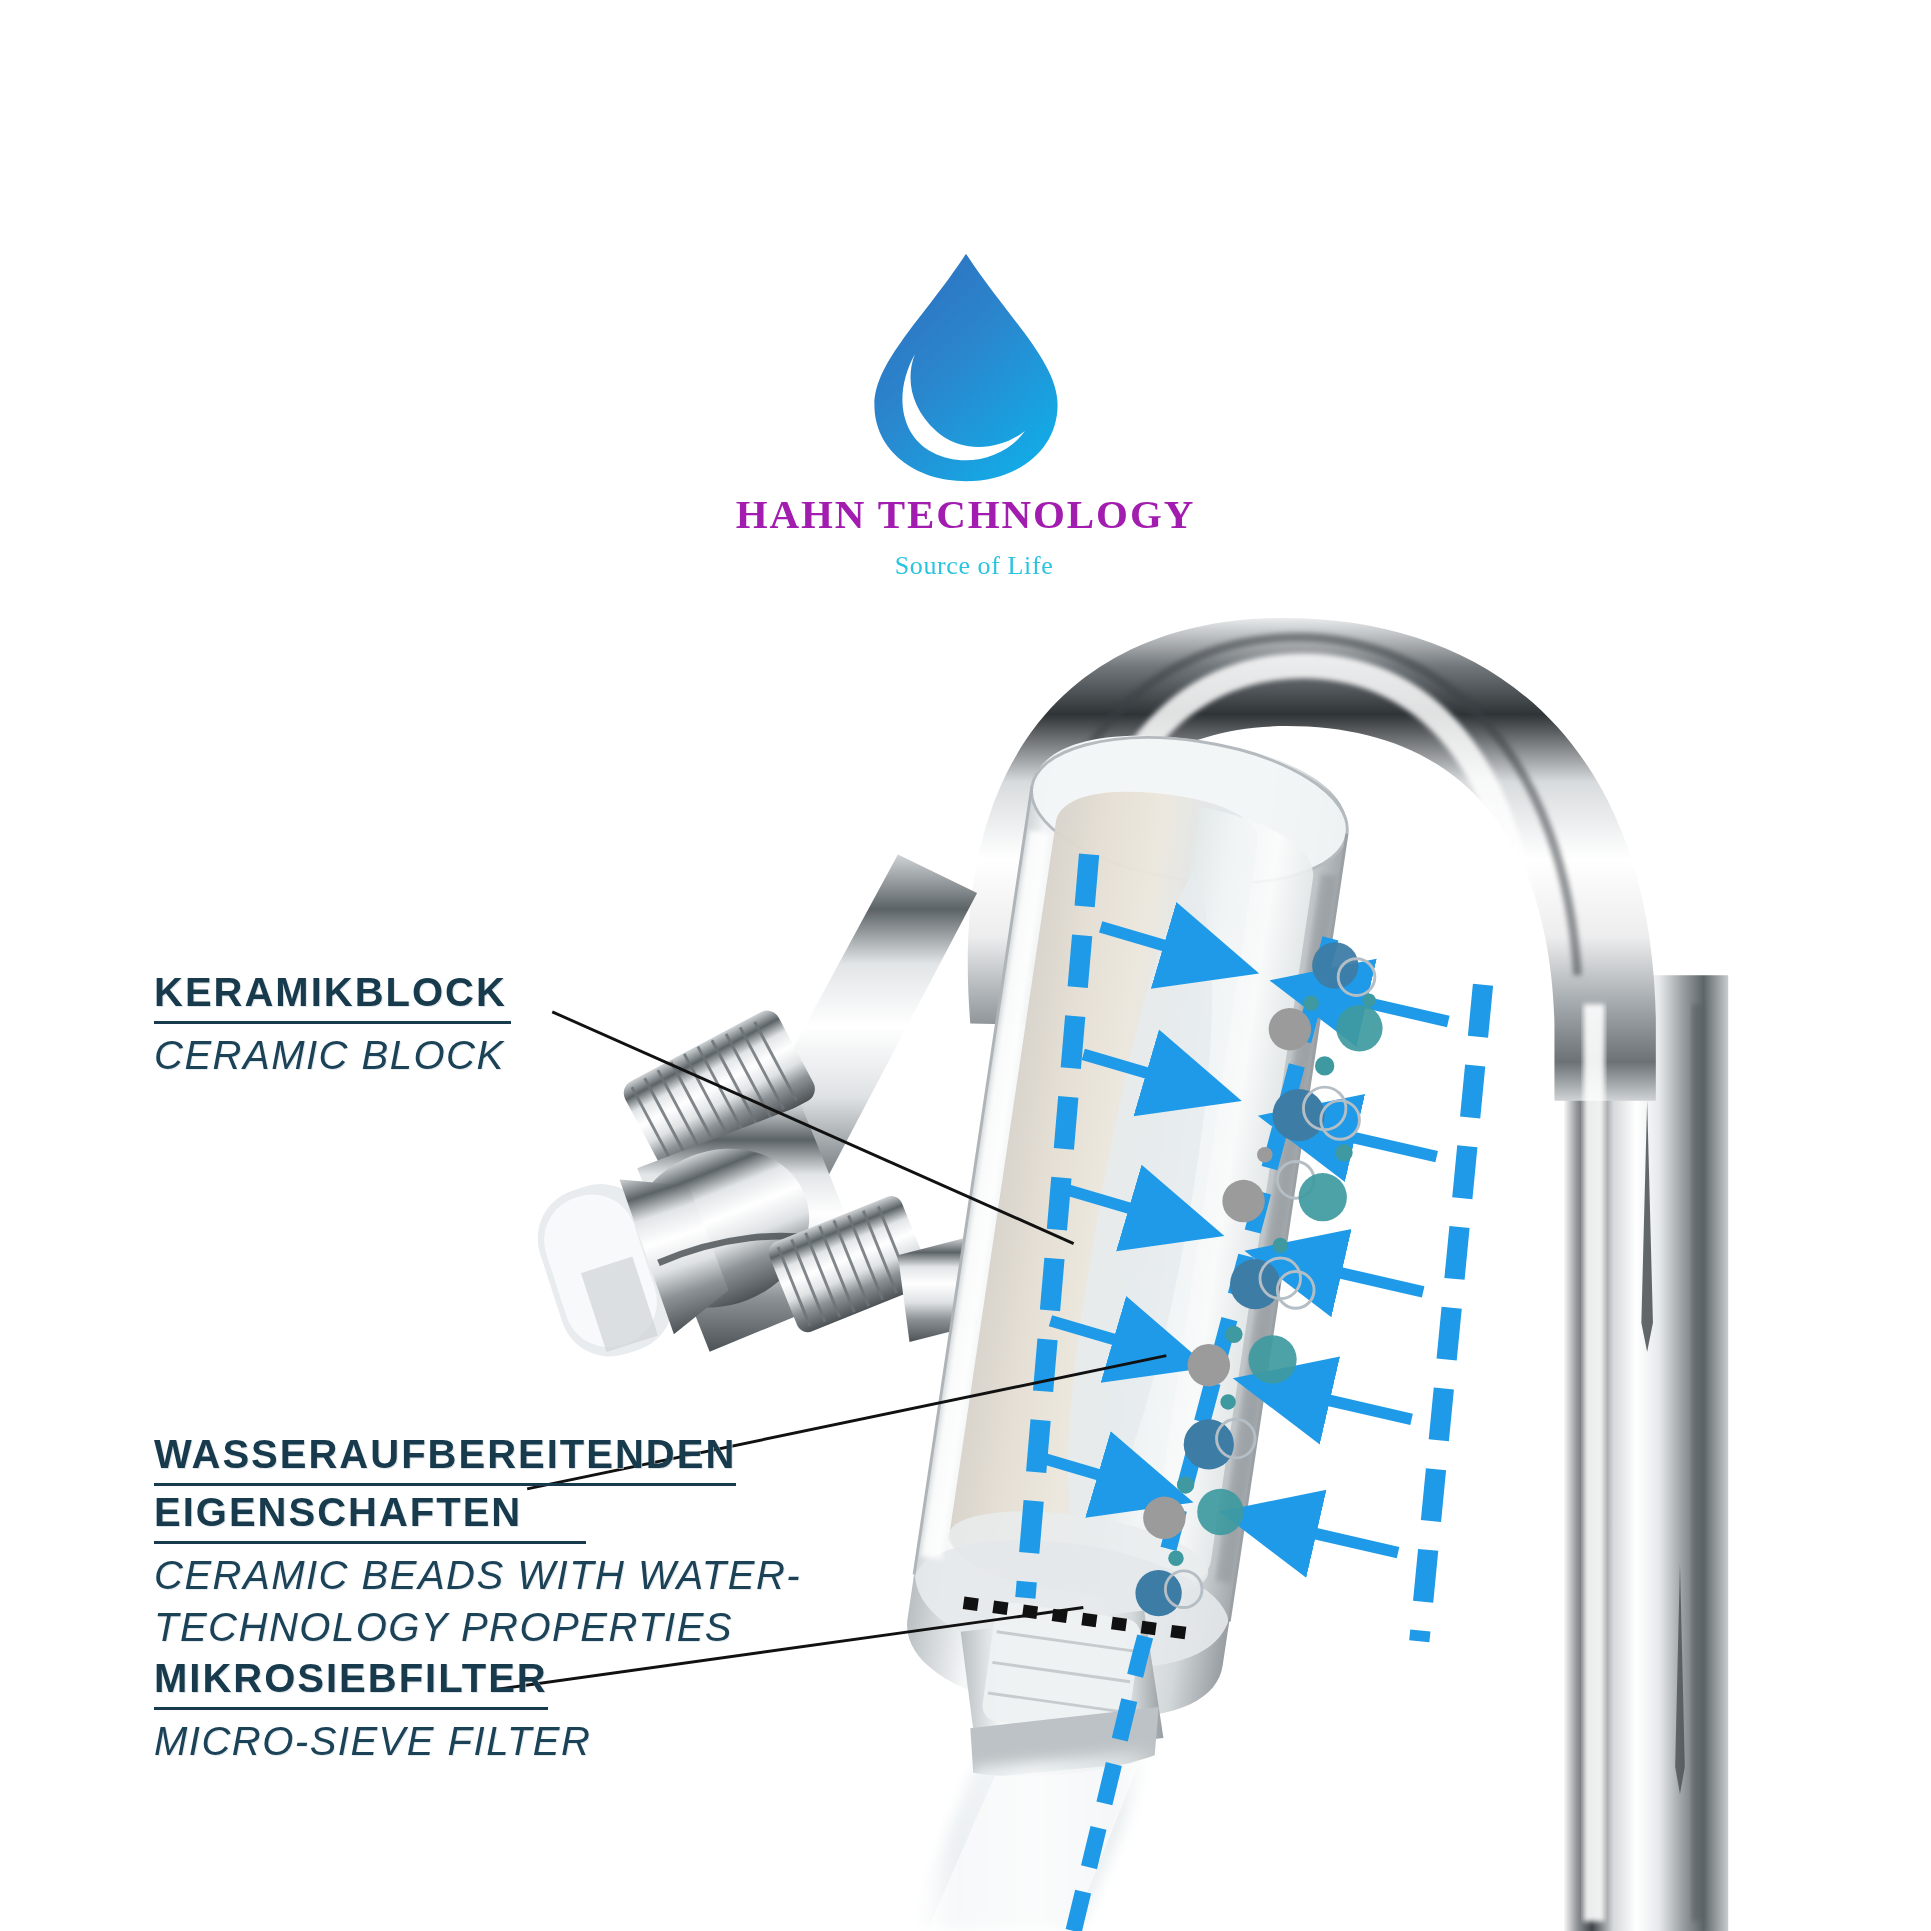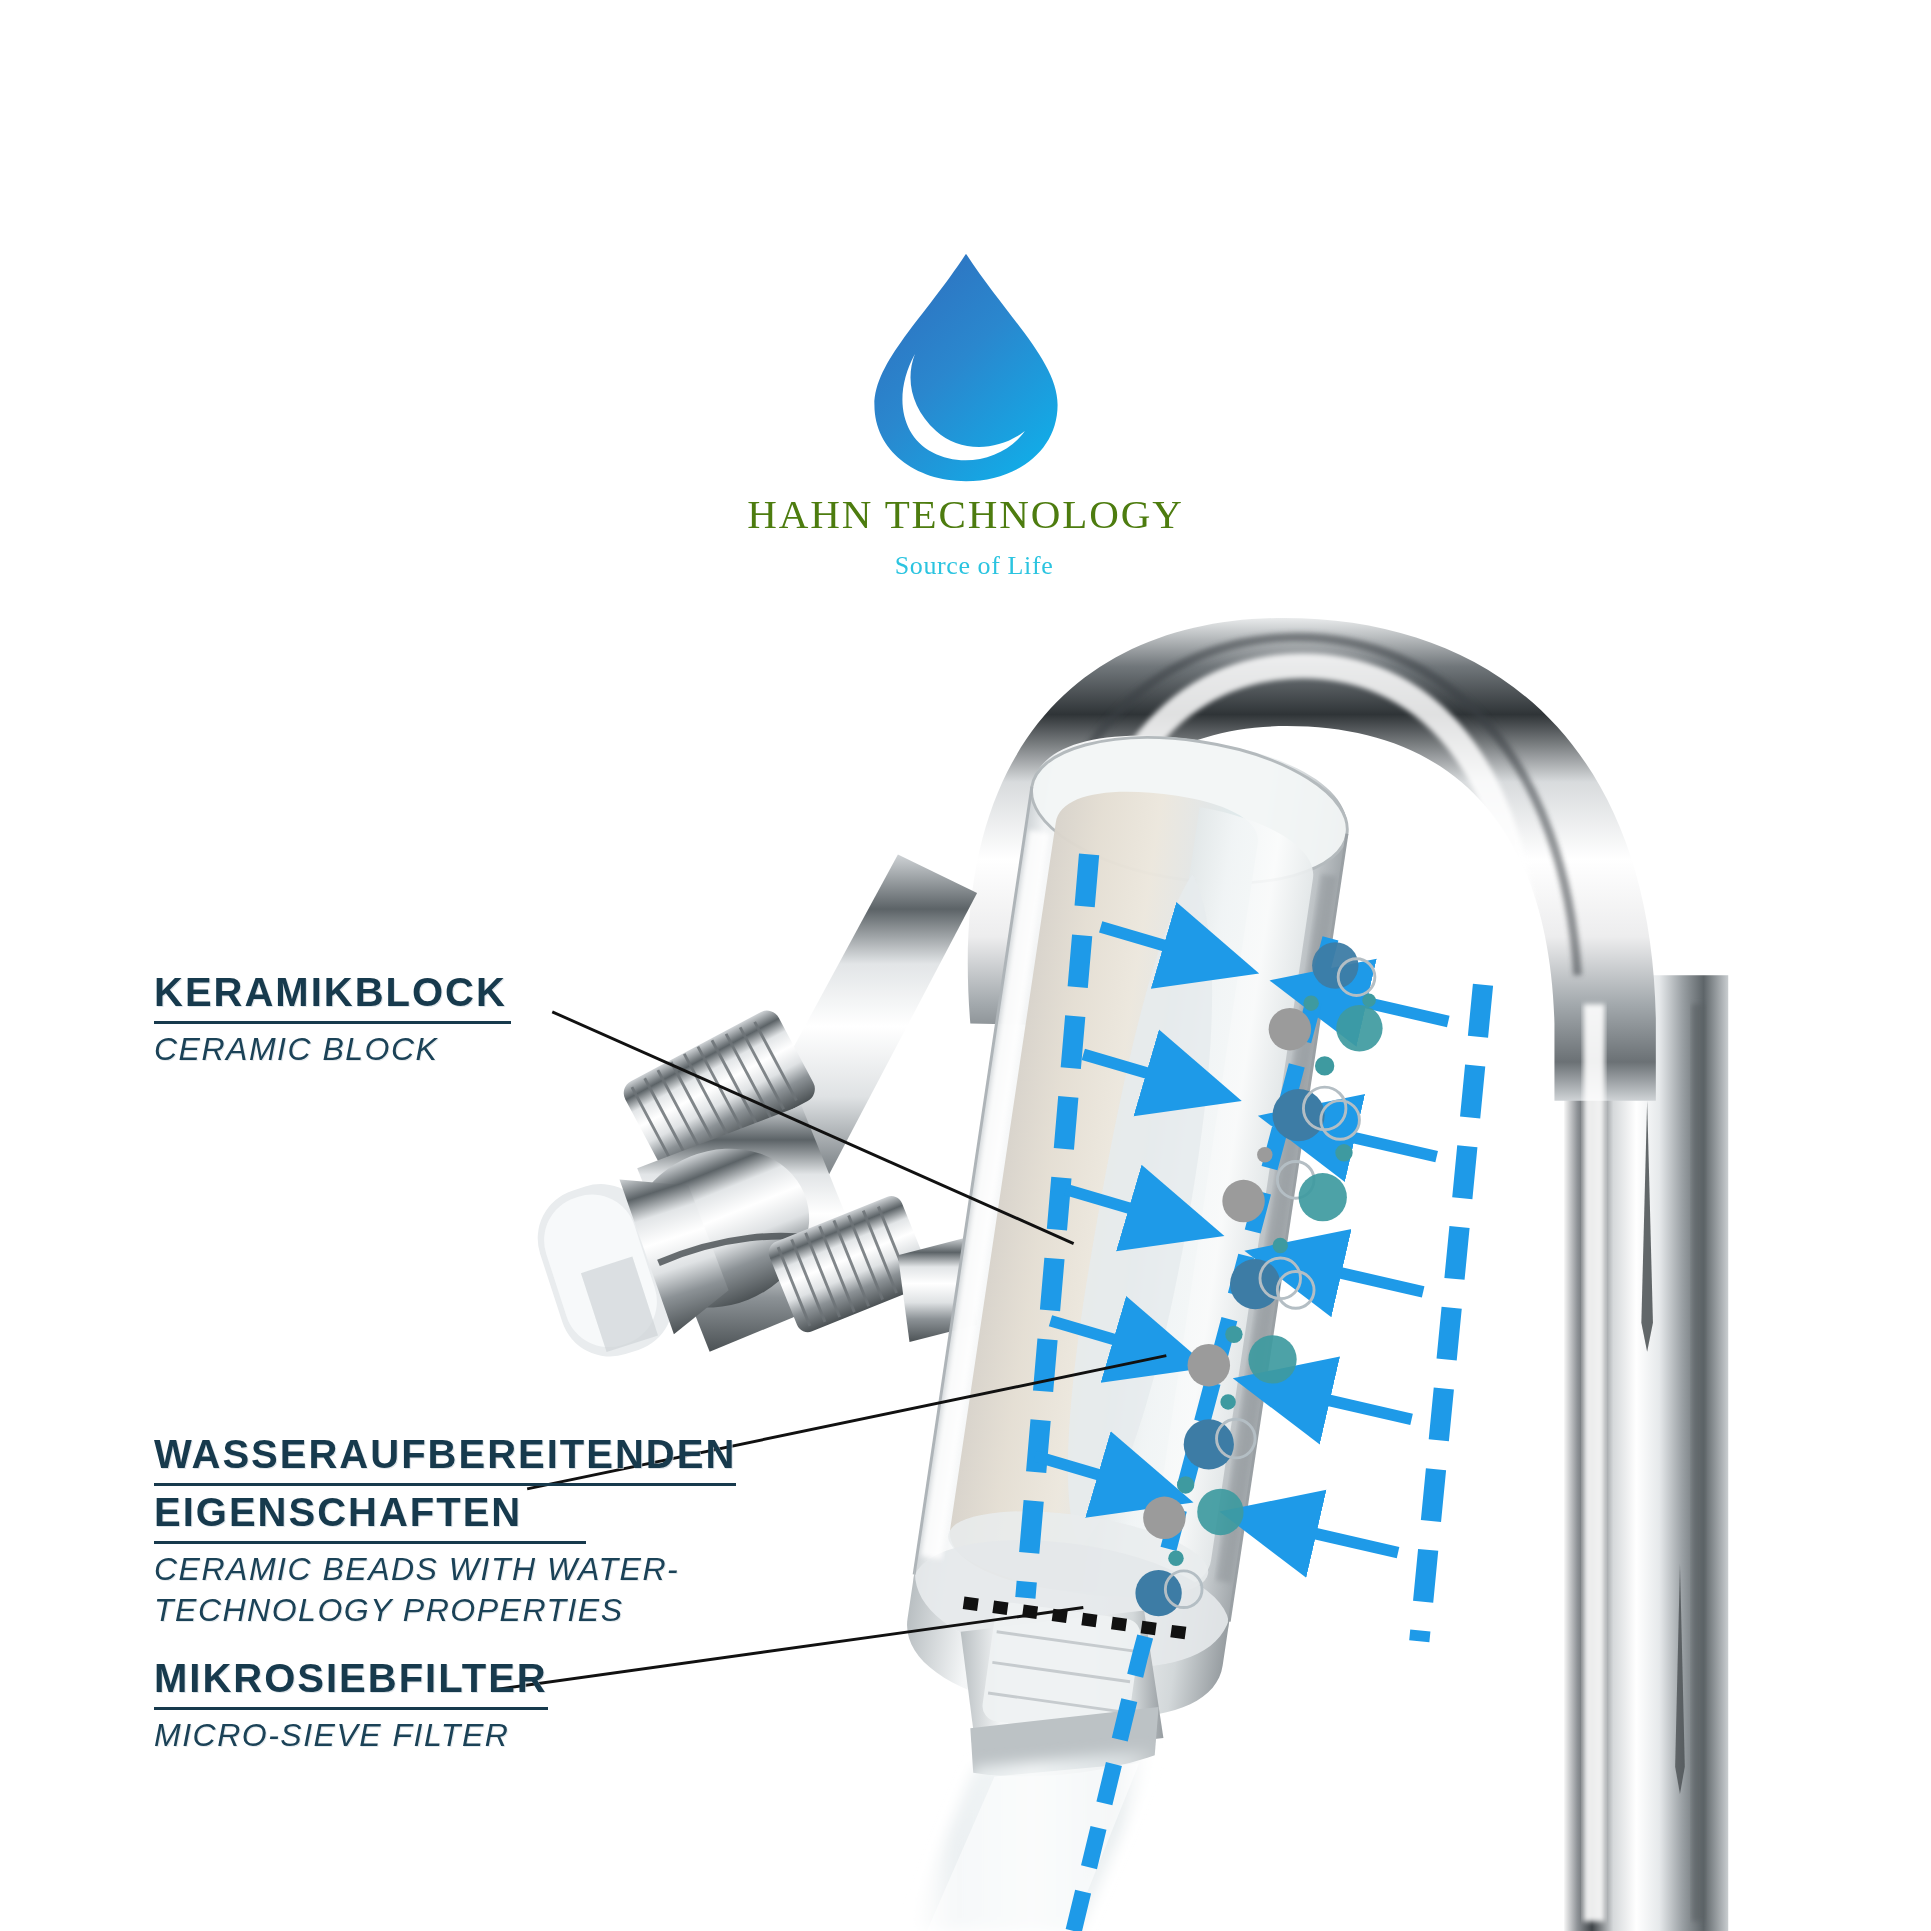--- a/index.html
+++ b/index.html
@@ -2,29 +2,29 @@
 <html><head>
 <meta charset="utf-8">
 <style>
   html,body{margin:0;padding:0;background:#fff;}
   body{width:1931px;height:1931px;overflow:hidden;font-family:"Liberation Sans",sans-serif;}
   #stage{position:relative;width:1931px;height:1931px;background:#ffffff;}
 
   
   #logo-block{position:absolute;left:0;top:246px;width:1931px;text-align:center;}
   #logo-drop{display:block;margin:0 auto;}
-  #brand-name{margin-top:5.8px;font-family:"Liberation Serif",serif;font-size:41px;letter-spacing:1.9px;color:#4d7c0f;font-weight:400;line-height:1.05;}
+  #brand-name{margin-top:5.8px;font-family:"Liberation Serif",serif;font-size:41px;letter-spacing:1.9px;color:#a21caf;font-weight:700;line-height:1.05;}
   #brand-tagline{margin-top:15.4px;font-family:"Liberation Serif",serif;font-size:26px;letter-spacing:0.6px;color:#2bc4e0;font-weight:400;padding-left:17px;}
 
   
   .callout{position:absolute;}
   .callout .de{font-weight:bold;font-size:40px;letter-spacing:2px;color:#173a4d;line-height:1.30;
        text-shadow:1px 1px 0 rgba(210,218,224,.75);white-space:nowrap;}
   .callout .de .ln{display:inline-block;border-bottom:3.9px solid #173a4d;padding-bottom:2.9px;}
-  .callout .en{margin-top:4.8px;font-style:italic;font-size:32px;letter-spacing:1.5px;color:#1b4257;line-height:1.30;
+  .callout .en{margin-top:4.8px;font-style:italic;font-size:40px;letter-spacing:1.5px;color:#1b4257;line-height:1.30;
        text-shadow:1px 1px 0 rgba(210,218,224,.6);white-space:nowrap;}
 
   #c1{left:154px;top:966px;}
   #c1 .de .ln{min-width:357px;}
   #c2{left:154px;top:1376px;}
   #c2 .de .ln.l1{min-width:454px;}
   #c2 .de .ln.l2{min-width:454px;}
   #c2 .de .ln.l3{min-width:432px;}
   #c3{left:154px;top:1646px;margin-top:6px;}
   #c3 .de .ln{min-width:338px;}

